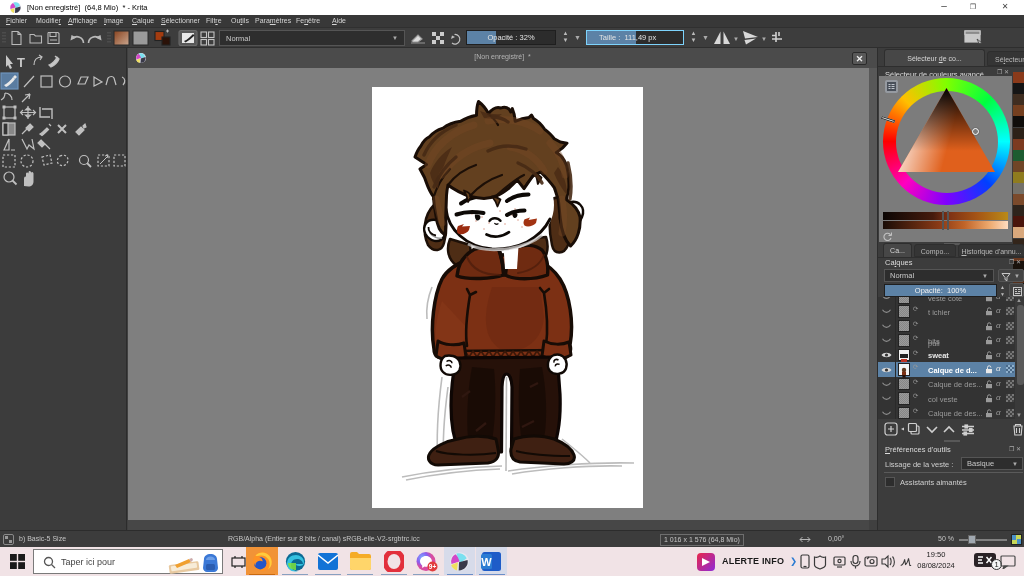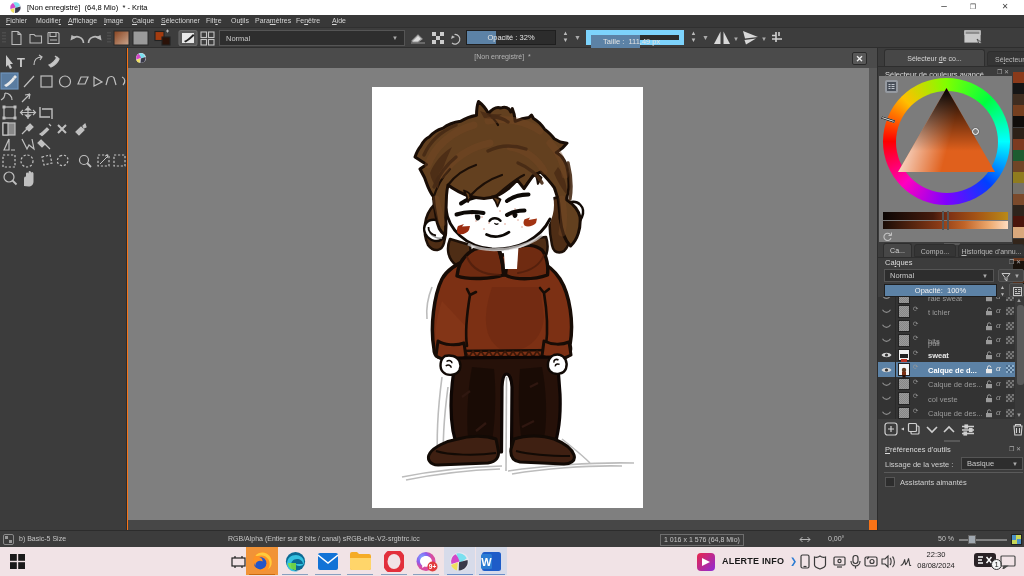--- a/index.html
+++ b/index.html
@@ -1,18 +1,18 @@
 <!DOCTYPE html>
 <html><head>
 <meta charset="utf-8">
 <style>
   * { margin:0; padding:0; box-sizing:border-box; }
   html,body { width:1024px; height:576px; overflow:hidden; }
   body { font-family:"Liberation Sans", sans-serif; }
-  #app { position:relative; width:1024px; height:534px; background:#f97316; }
+  #app { position:relative; width:1024px; height:534px; background:#404040; }
   .abs { position:absolute; }
 
   
   #titlebar { left:0; top:0; width:1024px; height:15px; background:#ffffff; color:#000; font-size:7.5px; }
   #titlebar .t { position:absolute; left:27px; top:1px; }
   .winbtn { position:absolute; top:0px; color:#444; font-size:11px; width:30px; text-align:center; }
 
   
   #menubar { left:0; top:15px; width:1024px; height:13px; background:#383838; color:#d4d4d4; font-size:7px; border-bottom:1px solid #303030;}
   #menubar span { position:absolute; top:2px; }
@@ -116,21 +116,21 @@
           <rect x="28" y="8" width="4" height="4"></rect>
           <rect x="24" y="12" width="4" height="4"></rect>
           <rect x="32" y="12" width="4" height="4"></rect>
         </g>
       <path d="M46.5 6.5a4.8 4.8 0 1 1-2.5 8.5"></path>
         <path d="M43 11l1-3.5 3 1.5" fill="#c2c2c2" stroke="none"></path>
     </svg>
     <div class="abs" style="left:466px;top:2px;width:90px;height:15px;background:#2c2c2c;border:1px solid #1f1f1f;color:#e3e3e3;font-size:7.5px;line-height:14px;text-align:center"><div style="position:absolute;left:0;top:0;width:29px;height:13px;background:#5c82a6"></div><span style="position:relative">Opacité : 32%</span></div>
     <div class="abs" style="left:560px;top:2px;width:11px;height:15px;color:#bbb;font-size:6px;text-align:center;line-height:7px">▲<br>▼</div>
     <div class="abs" style="left:574px;top:6px;color:#aaa;font-size:7px">▼</div>
-    <div class="abs" style="left:586px;top:2px;width:98px;height:15px;background:#2c2c2c;border:5px solid #7dd3fc;color:#e3e3e3;font-size:7.5px;line-height:14px"><div style="position:absolute;left:0;top:0;width:49px;height:13px;background:#5c82a6"></div><span style="position:relative;margin-left:12px">Taille :&nbsp; 111,49 px</span></div>
+    <div class="abs" style="left:586px;top:2px;width:98px;height:15px;background:#2c2c2c;border:1px solid #7dd3fc;color:#e3e3e3;font-size:7.5px;line-height:14px"><div style="position:absolute;left:0;top:0;width:49px;height:13px;background:#5c82a6"></div><span style="position:relative;margin-left:12px">Taille :&nbsp; 111,49 px</span></div>
     <div class="abs" style="left:688px;top:2px;width:11px;height:15px;color:#bbb;font-size:6px;text-align:center;line-height:7px">▲<br>▼</div>
     <div class="abs" style="left:702px;top:6px;color:#aaa;font-size:7px">▼</div>
     <svg class="abs" style="left:712px;top:0" width="80" height="20" viewBox="0 0 80 20">
       <g fill="#d8d8d8" stroke="none">
           <path d="M8.5 3.5 L8.5 16 L2 16 Z"></path>
           <path d="M11.5 3.5 L11.5 16 L18 16 Z"></path>
         </g>
       <text x="21" y="13" font-size="6" fill="#aaa" stroke="none">▼</text>
       <g fill="#d8d8d8" stroke="none">
           <path d="M31 3 L46 9 L33 10.5 Z"></path>
@@ -481,21 +481,21 @@
     </div>
 
     <div class="abs" id="layerlist" style="left:0px;top:249px;width:147px;height:122px;background:#333333;overflow:hidden">
         <div style="position:absolute;left:0;top:-7px;width:147px;height:14.5px;background:transparent">
           <svg style="position:absolute;left:4px;top:5px" width="9" height="6" viewBox="0 0 9 6">
             <path d="M0.5 0.8 C2.5 4.2 6.5 4.2 8.5 0.8" fill="none" stroke="#8f8f8f" stroke-width="1.1"></path>
           </svg>
           <div style="position:absolute;left:17px;top:0;width:1px;height:14.5px;background:#2a2a2a"></div>
           <div style="position:absolute;left:20px;top:1px;width:12px;height:12.5px;background:repeating-conic-gradient(#9a9a9a 0 25%,#868686 0 50%) 0 0/2px 2px,#909090;border:1px solid #222"></div>
           <div style="position:absolute;left:35px;top:1px;color:#9a9a9a;font-size:6.5px">⟳</div>
-          <div style="position:absolute;left:50px;top:3.5px;font-size:7.5px;color:#9a9a9a;font-weight:normal">raie sweat</div>
+          <div style="position:absolute;left:50px;top:3.5px;font-size:7.5px;color:#9a9a9a;font-weight:normal">veste cote</div>
           <svg style="position:absolute;left:107px;top:3px" width="8" height="9" viewBox="0 0 8 9">
             <rect x="1" y="4" width="6" height="4.2" fill="#9a9a9a"></rect>
             <path d="M2.5 4V2.5a1.7 1.7 0 0 1 3.4 0" fill="none" stroke="#9a9a9a" stroke-width="1"></path>
           </svg>
           <div style="position:absolute;left:118px;top:2px;color:#9a9a9a;font-size:8px;font-style:italic">α</div>
           <div style="position:absolute;left:128px;top:3px;width:8px;height:8px;background:repeating-conic-gradient(#777 0 25%,#444 0 50%) 0 0/4px 4px"></div>
         </div>
         <div style="position:absolute;left:0;top:7px;width:147px;height:14.5px;background:transparent">
           <svg style="position:absolute;left:4px;top:5px" width="9" height="6" viewBox="0 0 9 6">
             <path d="M0.5 0.8 C2.5 4.2 6.5 4.2 8.5 0.8" fill="none" stroke="#8f8f8f" stroke-width="1.1"></path>
@@ -675,20 +675,36 @@
     <div class="abs" style="left:968px;top:4px;width:8px;height:9px;background:#a0a8b0;border:1px solid #666"></div>
     <div class="abs" style="left:1011px;top:3px;width:11px;height:11px;background:repeating-conic-gradient(#c8d858 0 25%,#4a90c8 0 50%);border:1px solid #222"></div>
   </div>
   <div id="taskbar" class="abs">
     <svg class="abs" style="left:10px;top:7px" width="15" height="15" viewBox="0 0 15 15" fill="#1a1a1a">
         <rect x="0" y="0" width="6.8" height="6.8"></rect>
         <rect x="8.2" y="0" width="6.8" height="6.8"></rect>
         <rect x="0" y="8.2" width="6.8" height="6.8"></rect>
         <rect x="8.2" y="8.2" width="6.8" height="6.8"></rect>
       </svg>
+    <div class="abs" style="left:33px;top:2px;width:190px;height:25px;background:#ffffff;border:1px solid #7a7a7a">
+      <svg class="abs" style="left:9px;top:6px" width="13" height="13" viewBox="0 0 13 13">
+          <circle cx="5.5" cy="5.5" r="4" fill="none" stroke="#555" stroke-width="1.3"></circle>
+          <path d="M8.5 8.5l3.5 3.5" stroke="#555" stroke-width="1.3"></path>
+        </svg>
+      <span class="txt" style="left:27px;top:7px;font-size:9px;color:#444">Taper ici pour</span>
+      <svg class="abs" style="left:133px;top:1px" width="56" height="23" viewBox="0 0 56 23">
+        <rect x="2" y="12" width="30" height="9" rx="1.5" fill="#e8c9a0" transform="rotate(-8 17 16)"></rect>
+        <rect x="4" y="13.5" width="26" height="5" rx="1" fill="#f7ecd8" transform="rotate(-8 17 16)"></rect>
+        <path d="M8 14l14-6 2 3-14 6z" fill="#f0a030"></path>
+          <path d="M22 8l3-1 1 2-2 2z" fill="#caa"></path>
+        <path d="M37 8c0-3 3-5 6.5-5s6.5 2 6.5 5l1 9c0 2-2 4-4 4h-7c-2 0-4-2-4-4z" fill="#3b78d6"></path>
+        <path d="M39 9c0-2 2-3.5 4.5-3.5S48 7 48 9z" fill="#6fa0e8"></path>
+        <rect x="39" y="13" width="9" height="6" rx="1.5" fill="#2a5cb0"></rect>
+      </svg>
+    </div>
     <svg class="abs" style="left:231px;top:8px" width="15" height="14" viewBox="0 0 15 14" stroke="#222" fill="none" stroke-width="1.2">
         <rect x="1" y="3" width="13" height="8"></rect>
         <path d="M4 1v2M11 1v2M4 11v2M11 11v2"></path>
       </svg>
 
     <div class="abs" style="left:246px;top:0;width:32px;height:28px;background:#f19337"></div>
     <div class="abs" style="left:246px;top:0;width:32px;height:2px;"></div>
     <svg class="abs" style="left:252px;top:4px" width="21" height="21" viewBox="0 0 21 21">
       <circle cx="10.5" cy="10.5" r="9.7" fill="#ff9225"></circle>
       <circle cx="8.2" cy="12.2" r="6.2" fill="#2456c8"></circle>
@@ -772,21 +788,21 @@
         <path d="M51 7c0 3 2 5 4.5 5s4.5-2 4.5-5M55.5 12v2.5"></path>
       <rect x="65" y="3" width="12" height="9" rx="1.5"></rect>
         <circle cx="72" cy="7.5" r="2"></circle>
         <path d="M67 5l2-2"></path>
       <path d="M82 5v5h3l3 3V2l-3 3z M90 4c1.5 1.5 1.5 5.5 0 7M92.5 2.5c2.5 2.5 2.5 8.5 0 10.5" stroke-width="1.1"></path>
     </svg>
     <svg class="abs" style="left:899px;top:7px" width="13" height="15" viewBox="0 0 15 15" fill="none" stroke="#3a3a3a" stroke-width="1.2">
         <path d="M2 12c3-1 4-4 4.5-7l1 6c2-1 3-5 3.5-7l1.5 8h1.5"></path>
       </svg>
 
-    <span class="txt" style="left:905px;top:3px;width:62px;text-align:center;font-size:7.5px;color:#222">22:30</span>
+    <span class="txt" style="left:905px;top:3px;width:62px;text-align:center;font-size:7.5px;color:#222">19:50</span>
     <span class="txt" style="left:905px;top:14px;width:62px;text-align:center;font-size:7.5px;color:#222">08/08/2024</span>
 
     <svg class="abs" style="left:974px;top:5px" width="30" height="19" viewBox="0 0 30 19">
       <rect x="0" y="1" width="22" height="14" rx="3" fill="#2a2226"></rect>
       <path d="M4 5h5M4 8h4M4 11h5" stroke="#fff" stroke-width="1.3"></path>
         <path d="M12.5 5l5 6m0-6l-5 6" stroke="#fff" stroke-width="1.5"></path>
       <circle cx="22.5" cy="12.5" r="5" fill="#f5f5f5" stroke="#333"></circle>
         <text x="22.5" y="15.2" font-size="7.5" text-anchor="middle" fill="#222">1</text>
     </svg>
     <svg class="abs" style="left:1000px;top:8px" width="16" height="14" viewBox="0 0 16 14" fill="none" stroke="#4a4a4a" stroke-width="1.2">

